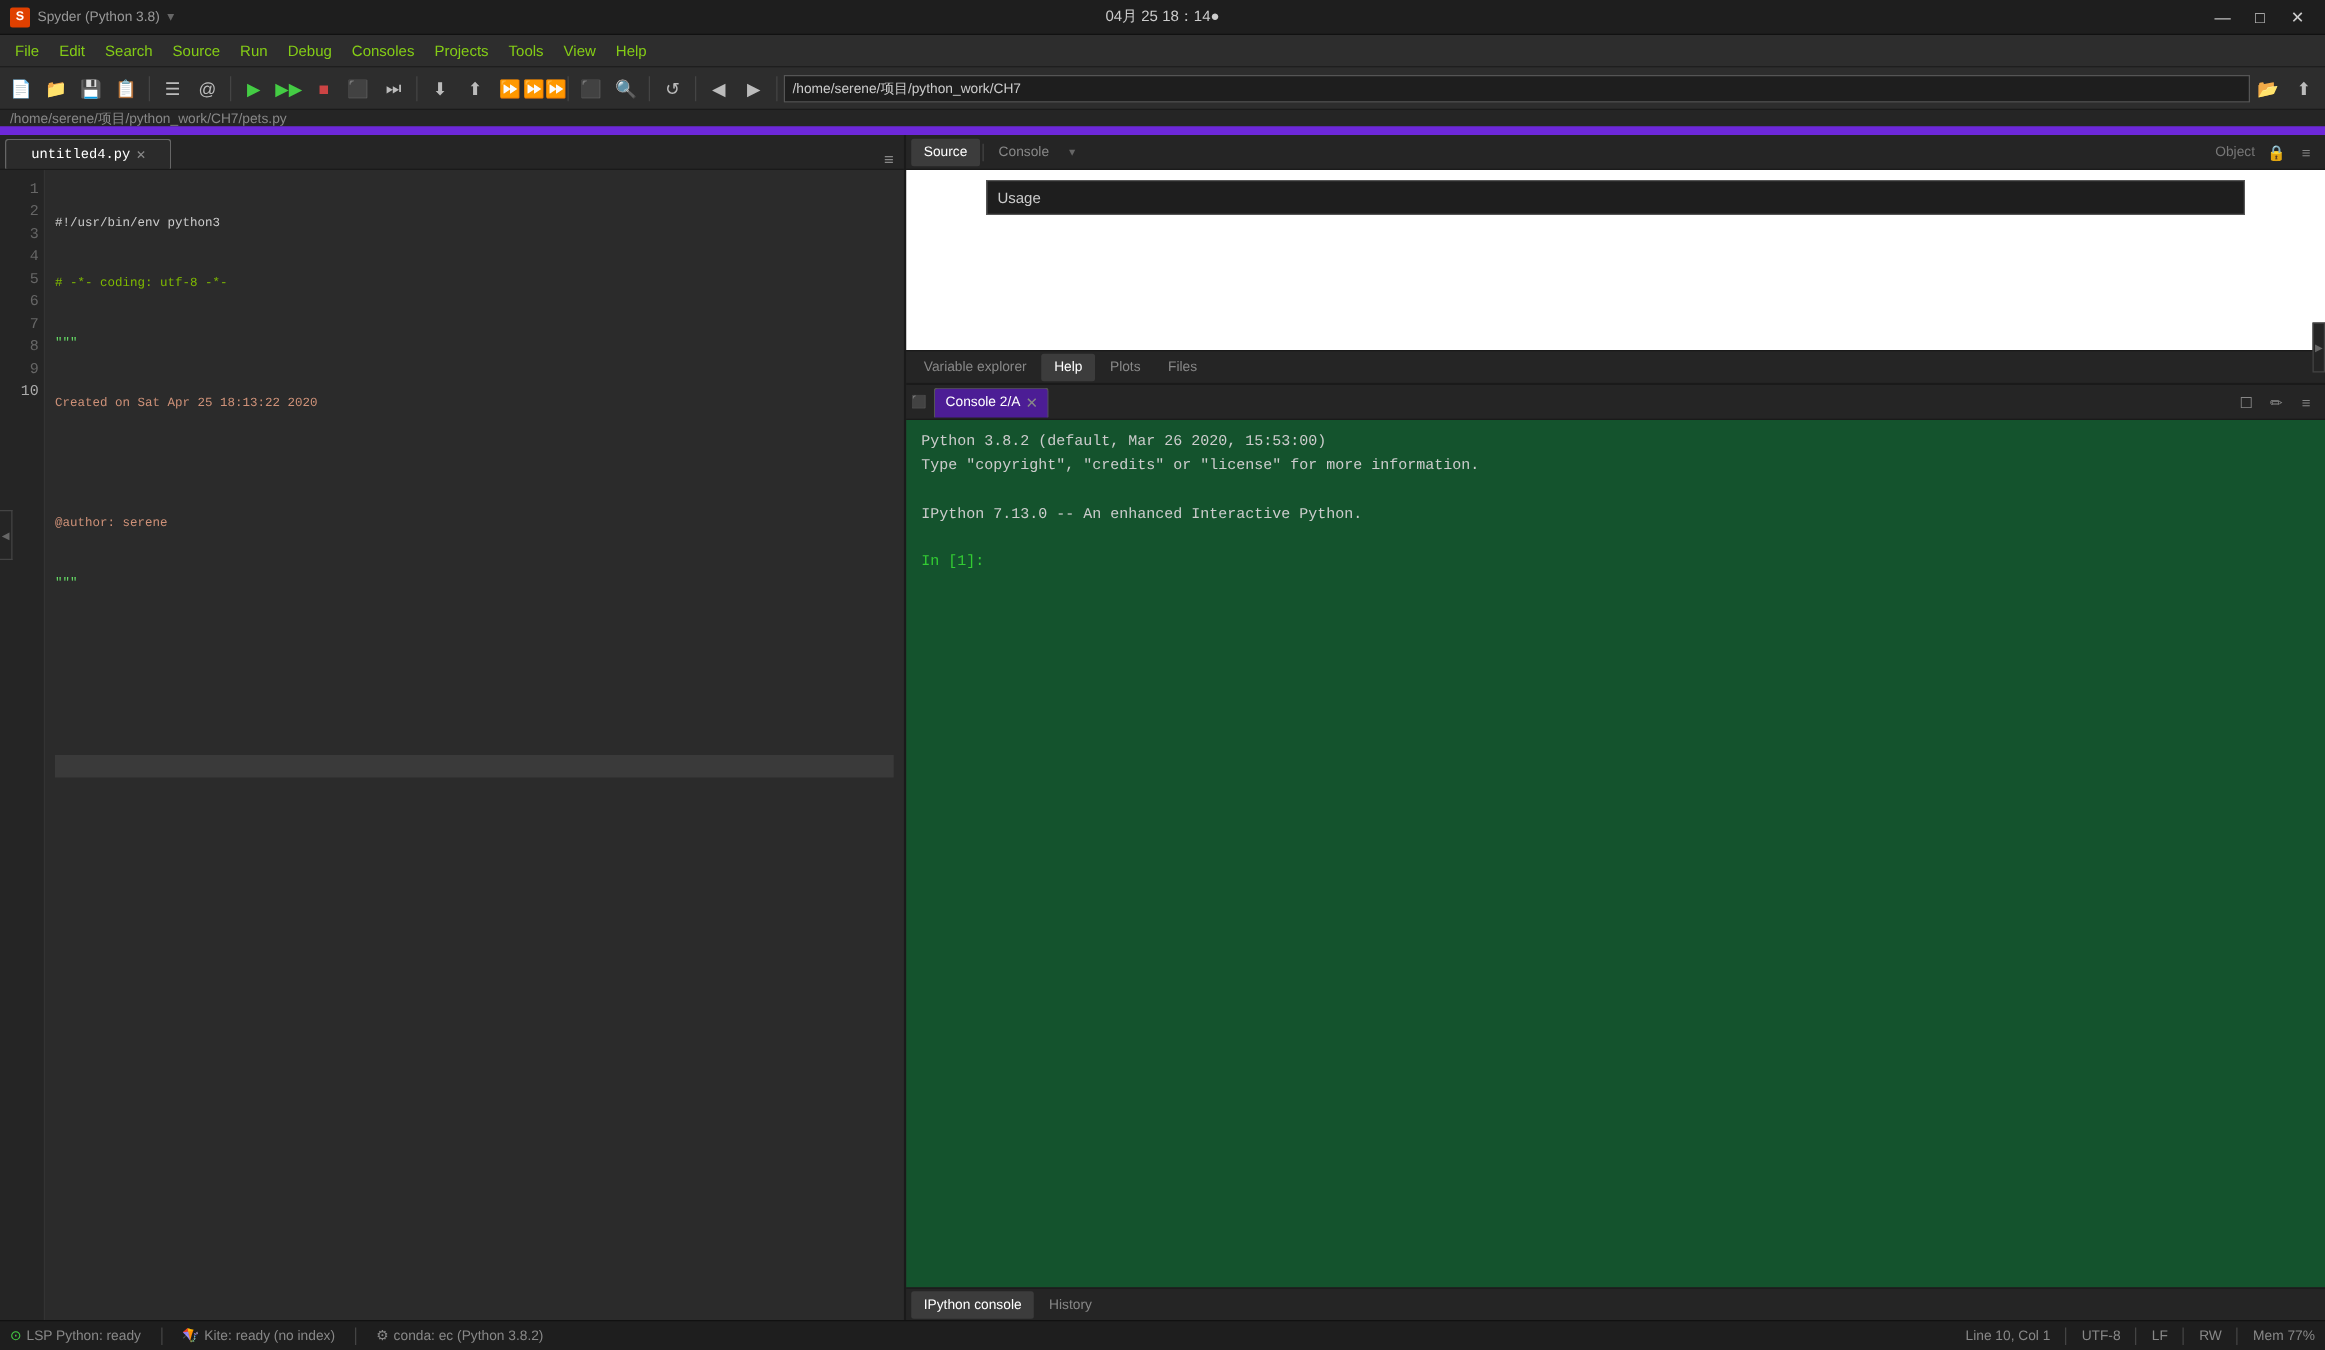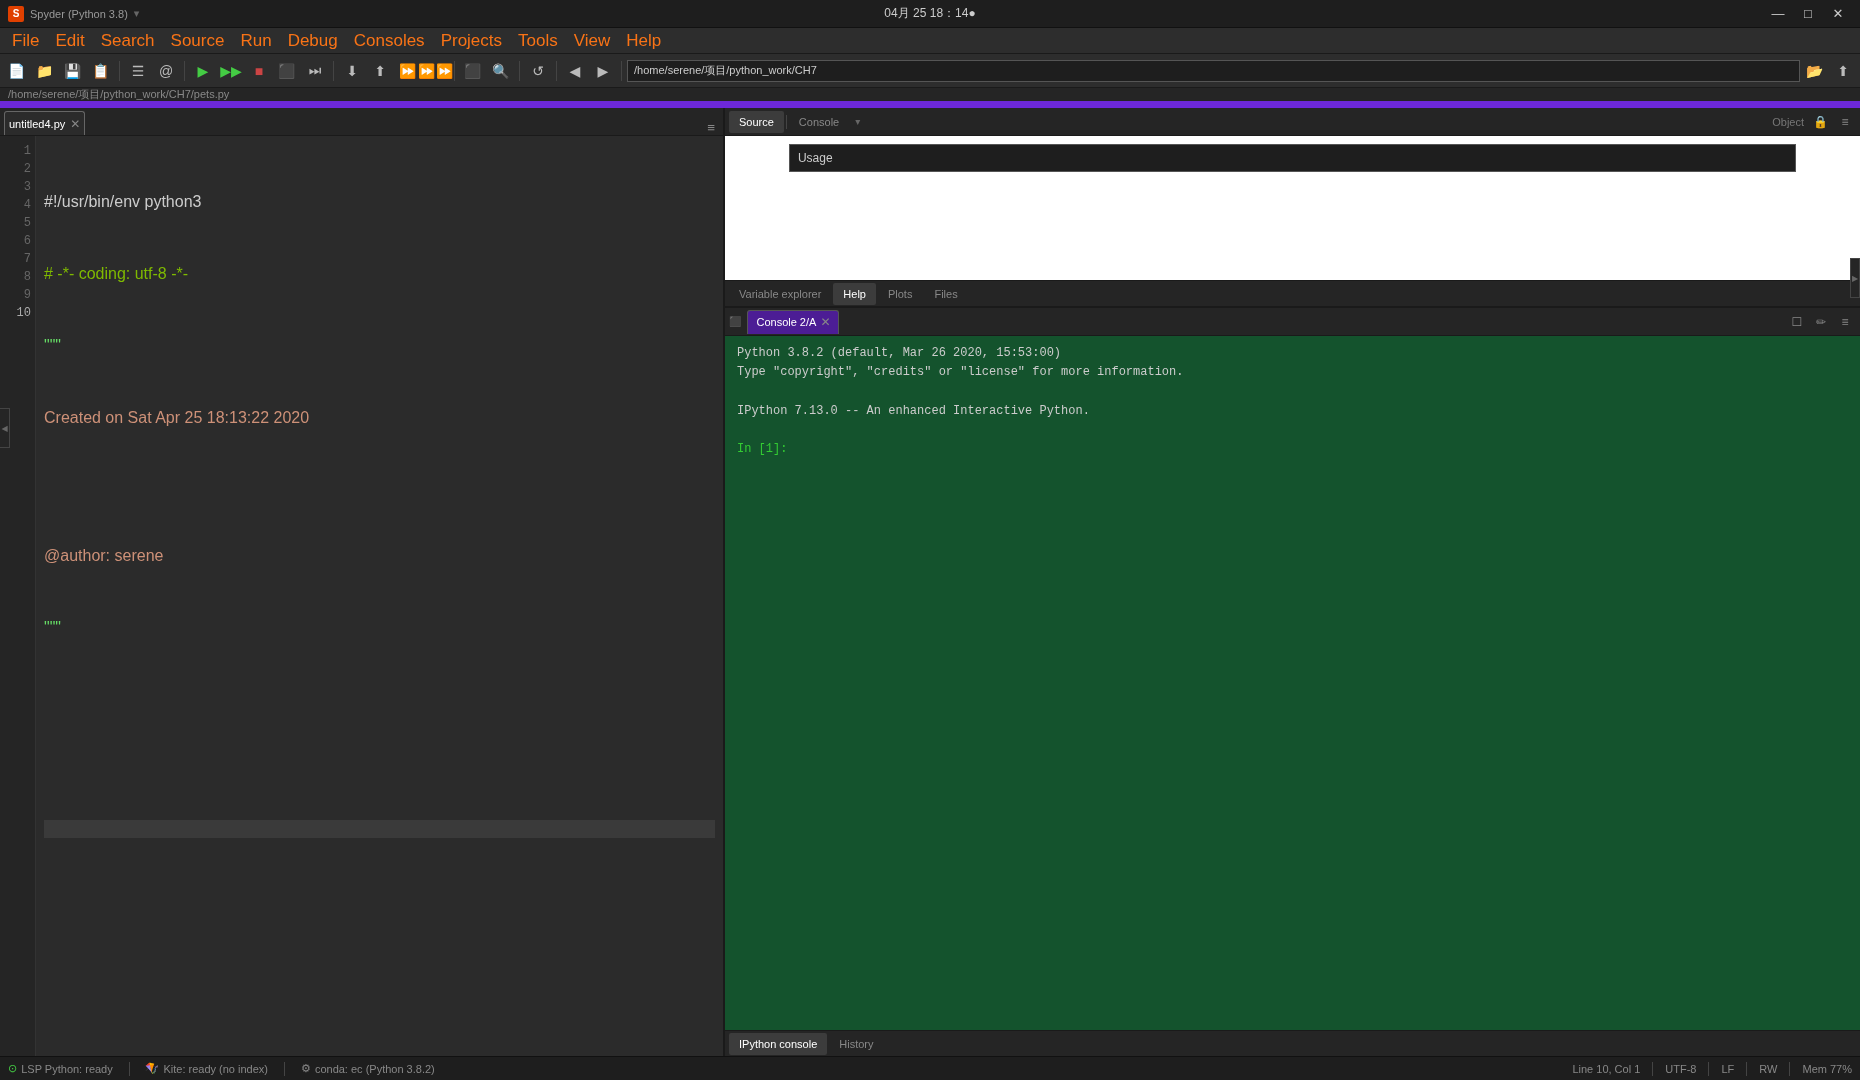--- a/index.html
+++ b/index.html
@@ -59,22 +59,22 @@
       height: 26px;
       background: #2d2d2d;
       display: flex;
       align-items: center;
       padding: 0 4px;
       border-bottom: 1px solid #1a1a1a;
     }
     .menu-item {
       padding: 3px 8px;
       cursor: pointer;
-      color: #f97316;
-      font-size: 17px;
+      color: #84cc16;
+      font-size: 12px;
       border-radius: 2px;
     }
 
     
     #toolbar {
       height: 34px;
       background: #2d2d2d;
       display: flex;
       align-items: center;
       padding: 0 4px;
@@ -151,31 +151,32 @@
     #editor-tabs {
       height: 28px;
       background: #252525;
       display: flex;
       align-items: flex-end;
       padding: 0 4px;
       border-bottom: 1px solid #1a1a1a;
     }
     .editor-tab {
       height: 24px;
-      padding: 0 4px;
+      padding: 0 20px;
       background: #3c3c3c;
       border: 1px solid #555;
       border-bottom: none;
       color: #ccc;
       font-size: 11px;
       display: flex;
       align-items: center;
       gap: 5px;
       cursor: pointer;
       border-radius: 3px 3px 0 0;
+      font-family: Liberation Mono, monospace;
     }
     .editor-tab.active {
       background: #2b2b2b;
       border-color: #666;
       color: #fff;
     }
     .tab-close {
       font-size: 12px;
       color: #888;
       cursor: pointer;
@@ -203,22 +204,22 @@
       font-family: 'Courier New', monospace;
       font-size: 12px;
       color: #666;
       line-height: 1.5;
       user-select: none;
       border-right: 1px solid #333;
     }
     #code-area {
       flex: 1;
       padding: 6px 8px;
-      font-family: Liberation Sans, sans-serif;
-      font-size: 16px;
+      font-family: Liberation Mono, monospace;
+      font-size: 10px;
       line-height: 1.5;
       overflow-y: auto;
       white-space: pre;
       position: relative;
     }
     .code-line { min-height: 18px; }
     .code-comment { color: #7fba00; }
     .code-shebang { color: #ccc; }
     .code-string { color: #ce9178; }
     .current-line {

